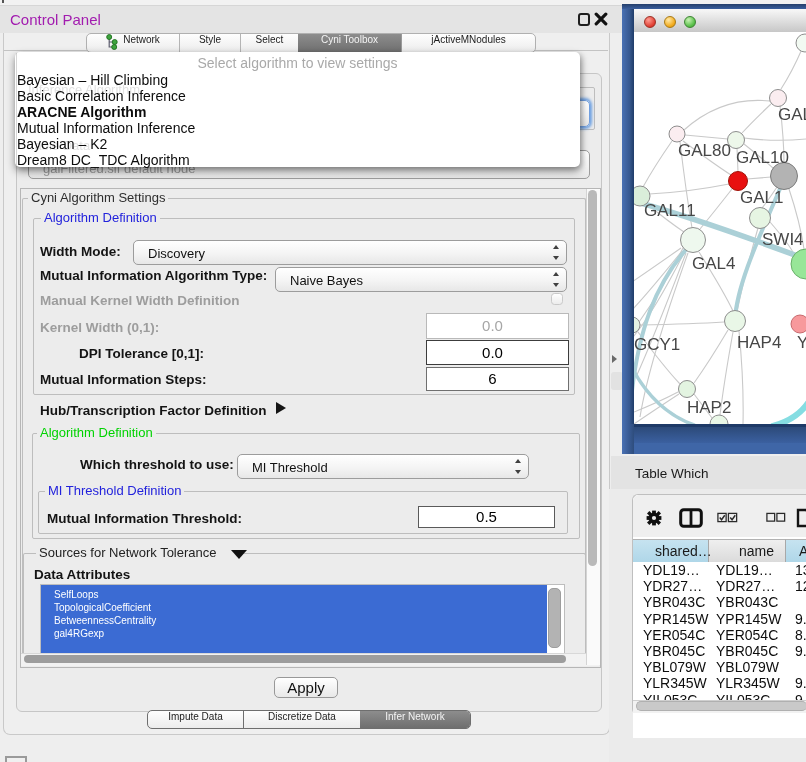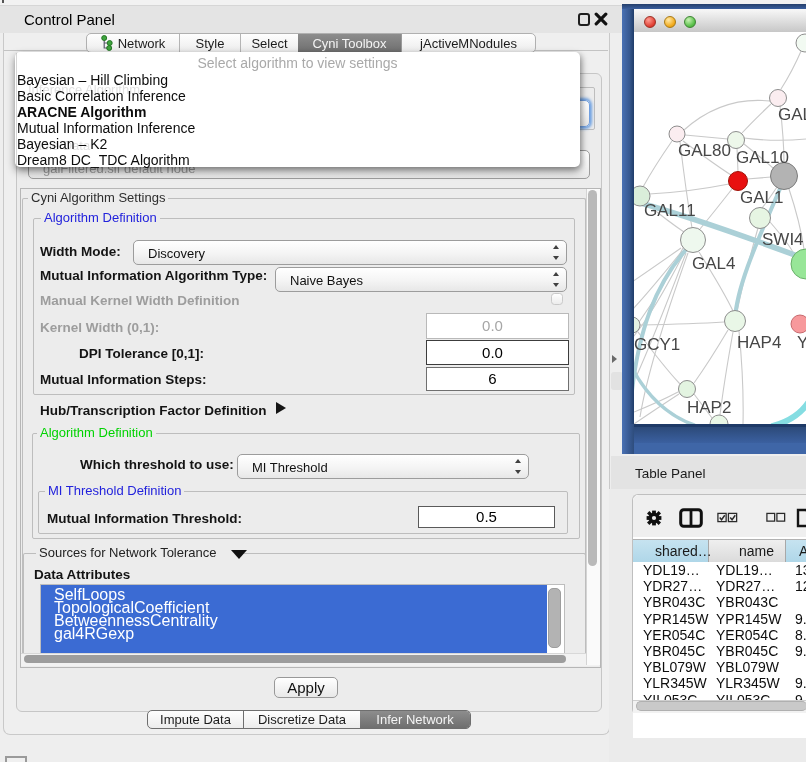--- a/index.html
+++ b/index.html
@@ -12,30 +12,30 @@
 .combo{position:absolute;border:1px solid #9c9c9c;border-radius:5px;
   background:linear-gradient(#ffffff,#f4f4f4 55%,#e7e7e7);
   font-size:13px;color:#111;}
 .combo .ct{position:absolute;left:14px;top:50%;transform:translateY(-50%);white-space:nowrap;}
 .arr{position:absolute;width:0;height:0;}
 .au{border-left:3px solid transparent;border-right:3px solid transparent;border-bottom:4px solid #3f3f3f;}
 .ad{border-left:3px solid transparent;border-right:3px solid transparent;border-top:4px solid #3f3f3f;}
 .fld{position:absolute;background:#fff;font-size:15px;text-align:center;white-space:nowrap;}
 .seg{position:absolute;display:flex;border:1px solid #b0b0b0;border-radius:5px;overflow:hidden;
   background:linear-gradient(#fefefe,#ececec);}
-.seg>div{font-size:13px;color:#1c1c1c;display:flex;align-items:center;justify-content:center;white-space:nowrap;}
+.seg>div{font-size:10px;color:#1c1c1c;display:flex;justify-content:center;white-space:nowrap;}
 .seg>div.sep{border-left:1px solid #b4b4b4;}
 .seg>div.dk{background:linear-gradient(#8d8d8d,#6f6f6f);color:#f4f4f4;}
 </style></head>
 <body>
 
 <div class="a" style="left:0;top:0;width:806px;height:5px;background:#f2f2f2;"></div>
 <div class="a" style="left:2px;top:0;width:2px;height:3px;background:#555;"></div>
 <div class="a" style="left:0;top:5px;width:622px;height:27px;background:#e4e4e4;border-top:1px solid #d6d6d6;"></div>
-<div class="a" style="left:24px;top:11px;font-size:15px;color:#000000;">Control Panel</div>
+<div class="a" style="left:10px;top:11px;font-size:15px;color:#a21caf;">Control Panel</div>
 
 <div class="a" style="left:578px;top:13px;width:8px;height:9px;border:2px solid #1e1e1e;border-radius:3px;"></div>
 <svg class="a" style="left:594px;top:12px;" width="14" height="14" viewBox="0 0 14 14">
  <path d="M2.2 2.2 L11.8 11.8 M11.8 2.2 L2.2 11.8" stroke="#111" stroke-width="3.2" stroke-linecap="round"></path>
 </svg>
 
 <div class="a" style="left:3px;top:33px;width:605px;height:701px;background:#efefef;border:1px solid #c9c9c9;border-top:none;border-radius:0 0 7px 7px;"></div>
 
 <div class="a" style="left:16px;top:73px;width:584px;height:637px;background:#ececec;border:1px solid #c6c6c6;border-radius:6px;"></div>
 
@@ -99,21 +99,21 @@
 <div class="lbl" style="left:47px;top:511px;">Mutual Information Threshold:</div>
 <div class="fld" style="left:418px;top:506px;width:135px;height:20px;line-height:20px;border:1px solid #5a5a5a;padding-right:0;color:#000;">0.5</div>
 
 <div class="grp" style="left:23px;top:553px;width:561px;height:103px;border-bottom:none;"></div>
 <div class="gtitle" style="left:36px;top:546px;color:#222;padding-right:26px;">Sources for Network Tolerance</div>
 <div class="a" style="left:231px;top:550px;width:0;height:0;border-top:9px solid #111;border-left:8px solid transparent;border-right:8px solid transparent;"></div>
 <div class="lbl" style="left:34px;top:567px;">Data Attributes</div>
 
 <div class="a" style="left:40px;top:584px;width:523px;height:71px;background:#fff;border:1px solid #bdbdbd;"></div>
 <div class="a" style="left:41px;top:585px;width:506px;height:69px;background:#3b6bd3;"></div>
-<div class="a" style="left:54px;top:588px;width:480px;font-size:16px;line-height:13px;color:#fff;">SelfLoops<br>TopologicalCoefficient<br>BetweennessCentrality<br>gal4RGexp</div>
+<div class="a" style="left:54px;top:588px;width:480px;font-size:10px;line-height:13px;color:#fff;">SelfLoops<br>TopologicalCoefficient<br>BetweennessCentrality<br>gal4RGexp</div>
 <div class="a" style="left:548px;top:588px;width:11px;height:58px;background:#b3b3b3;border-radius:5px;border:1px solid #9d9d9d;"></div>
 
 <div class="a" style="left:21px;top:653px;width:578px;height:12px;background:#f2f2f2;border-top:1px solid #d8d8d8;"></div>
 <div class="a" style="left:24px;top:655px;width:542px;height:8px;background:#9d9d9d;border-radius:4px;"></div>
 
 <div class="a" style="left:586px;top:189px;width:13px;height:476px;background:#fafafa;border-left:1px solid #d4d4d4;"></div>
 <div class="a" style="left:588px;top:190px;width:9px;height:376px;background:#b9b9b9;border-radius:4.5px;"></div>
 
 <div class="a" style="left:274px;top:677px;width:62px;height:19px;border:1px solid #989898;border-radius:5px;background:linear-gradient(#ffffff,#e8e8e8);font-size:15px;text-align:center;line-height:19px;color:#111;">Apply</div>
 
@@ -238,21 +238,21 @@
   <text x="58" y="237">GAL4</text>
   <text x="0" y="318">GCY1</text>
   <text x="103" y="316">HAP4</text>
   <text x="163" y="316">YE</text>
   <text x="53" y="381">HAP2</text>
  </g>
 </svg>
 </div>
 
 <div class="a" style="left:611px;top:456px;width:195px;height:33px;background:#e3e3e3;"></div>
-<div class="a" style="left:635px;top:466px;font-size:13.5px;color:#1b1b1b;">Table Panel</div>
+<div class="a" style="left:635px;top:466px;font-size:13.5px;color:#1b1b1b;">Table Which</div>
 <div class="a" style="left:609px;top:489px;width:197px;height:273px;background:#ebebeb;"></div>
 
 <div class="a" style="left:632px;top:494px;width:174px;height:219px;background:#fff;border:1px solid #bfbfbf;border-radius:6px 0 0 6px;border-right:none;"></div>
 <div class="a" style="left:633px;top:495px;width:173px;height:42px;background:#efefef;border-radius:6px 0 0 0;"></div>
 
 <svg class="a" style="left:646px;top:510px;" width="16" height="16" viewBox="0 0 16 16">
   <g fill="#101010">
    <circle cx="8" cy="8" r="5.6"></circle>
    <rect x="6.1" y="0.6" width="3.8" height="3"></rect>
    <rect x="6.1" y="12.4" width="3.8" height="3"></rect>

